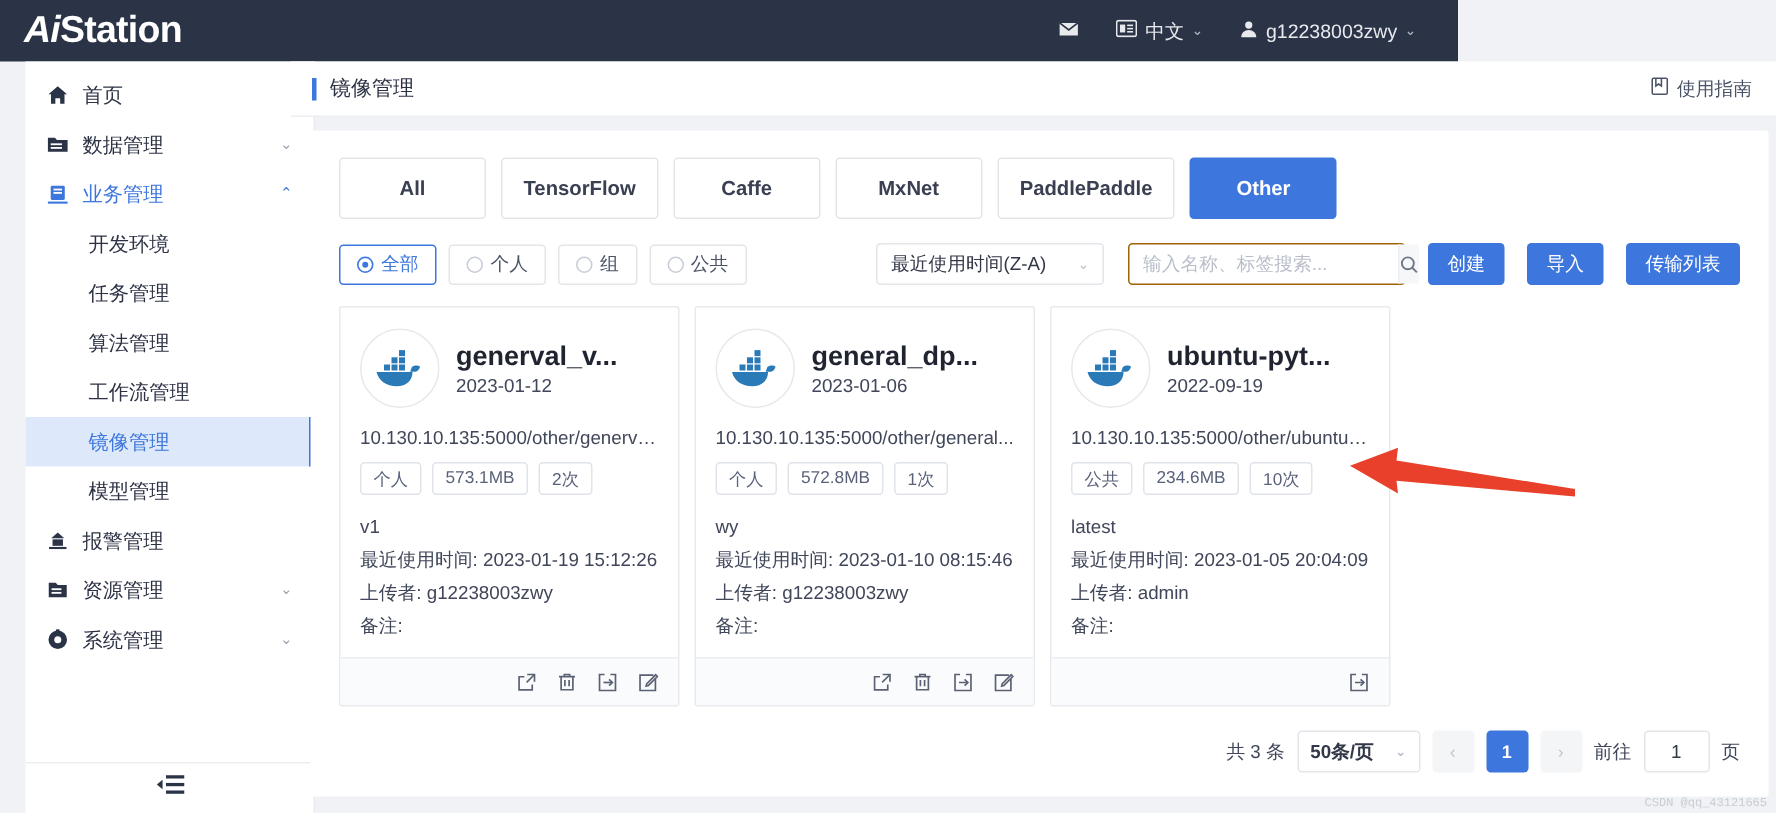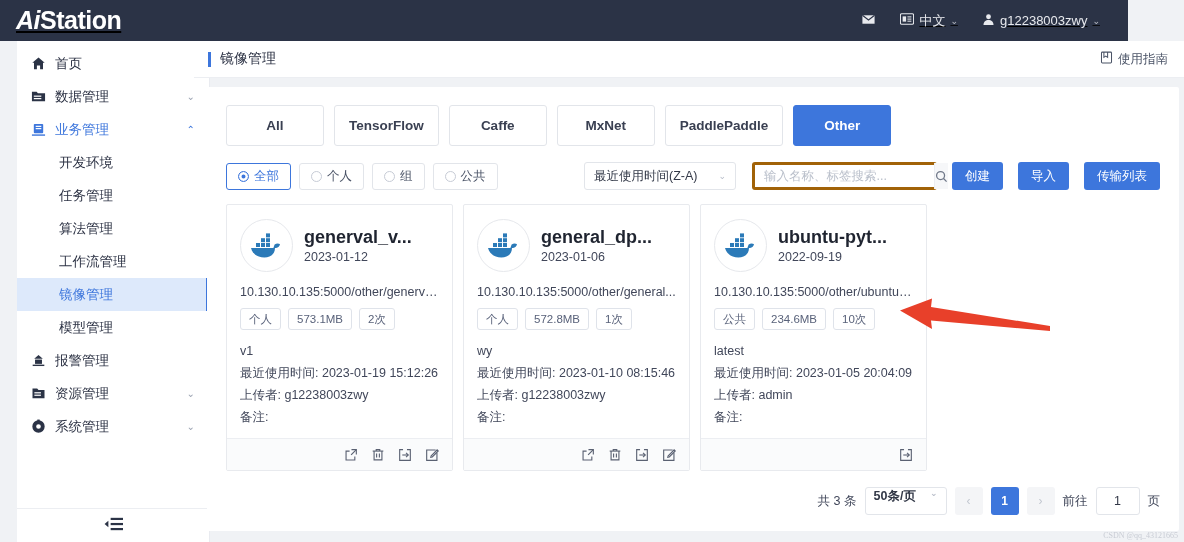--- a/index.html
+++ b/index.html
@@ -5,22 +5,22 @@
   * { box-sizing: border-box; margin: 0; padding: 0; }
   html, body {
     width: 1184px; height: 542px;
     font-family: "Liberation Sans", "DejaVu Sans", sans-serif;
     background: #f0f2f5; overflow: hidden;
   }
   .app { position: relative; width: 1184px; height: 542px; }
 
   
   .topbar {
-    position: absolute; left: 0; top: 0; width: 1128px; height: 41px;
-    background: #2b3346; display: flex; align-items: center; text-decoration: underline;
+    position: absolute; left: 0; top: 0; width: 972px; height: 41px;
+    background: #2b3346; display: flex; align-items: center;
   }
   .logo {
     width: 193px; height: 41px; display: flex; align-items: center;
     padding-left: 16px; color: #fff; font-size: 25px; font-weight: bold;
     letter-spacing: -0.5px;
   }
   .logo .ai { font-style: italic; }
   .topbar-right {
     margin-left: auto; display: flex; align-items: center;
     color: #e8eaee; font-size: 13px; padding-right: 16px; gap: 0;
@@ -95,21 +95,21 @@
 
   .tb-spacer { flex: 1; }
   .select {
     width: 152px; height: 28px; border: 1px solid #e2e5ea; border-radius: 3px;
     background: #fff; display: flex; align-items: center; padding: 4px 9px;
     font-size: 12.5px; color: #323847; cursor: pointer;
   }
   .select .sv { flex: 1; }
   .select .sc { color: #b6bcc8; font-size: 9px; }
   .search {
-    width: 185px; height: 28px; border: 3px solid #a16207; border-radius: 3px;
+    width: 185px; height: 28px; border: 1px solid #a16207; border-radius: 3px;
     background: #fff; display: flex; align-items: center; margin-left: 8px;
   }
   .search input {
     flex: 1; border: 0; outline: 0; height: 26px; padding: 0 9px;
     font-size: 12.5px; color: #323847; font-family: inherit; background: transparent;
   }
   .search input::placeholder { color: #b9bfca; }
   .search .sbtn {
     width: 30px; height: 26px; border-left: 1px solid #eceef2; background: #f6f7f9;
     display: flex; align-items: center; justify-content: center; color: #707889; cursor: pointer;
@@ -158,42 +158,42 @@
   }
   .act { color: #5a6172; cursor: pointer; display: flex; }
 
   
   .pager {
     display: flex; align-items: center; justify-content: flex-end;
     gap: 8px; padding: 16px 19px 0 19px; font-size: 12.5px; color: #41475a;
   }
   .psel {
     width: 82px; height: 28px; border: 1px solid #e2e5ea; border-radius: 3px;
-    display: flex; align-items: flex-start; padding: 0 8px; background: #fff;
+    display: flex; align-items: center; padding: 0 8px; background: #fff;
     font-size: 12.5px; font-weight: bold; color: #323847; cursor: pointer;
   }
   .psel .sv { flex: 1; }
   .pbtn {
     width: 28px; height: 28px; border-radius: 3px; background: #f4f5f7;
     display: flex; align-items: center; justify-content: center;
     color: #c2c7d0; font-size: 12px; cursor: pointer;
   }
   .pbtn.num { background: #3d76dc; color: #fff; font-weight: bold; }
   .pinput {
     width: 44px; height: 28px; border: 1px solid #e2e5ea; border-radius: 3px;
     display: flex; align-items: center; justify-content: center;
     font-size: 12.5px; color: #323847; background: #fff;
   }
 
   
   .arrow { position: absolute; left: 898px; top: 296px; pointer-events: none; }
 
   .watermark {
     position: absolute; right: 6px; bottom: 2px; font-size: 8px;
-    color: #c8ccd4; font-family: Liberation Serif, serif;
+    color: #c8ccd4; font-family: Liberation Mono, monospace;
   }
 </style>
 </head>
 <body>
 
 <div class="app">
 
   <div class="topbar">
     <div class="logo">
       <span class="ai">Ai</span>

